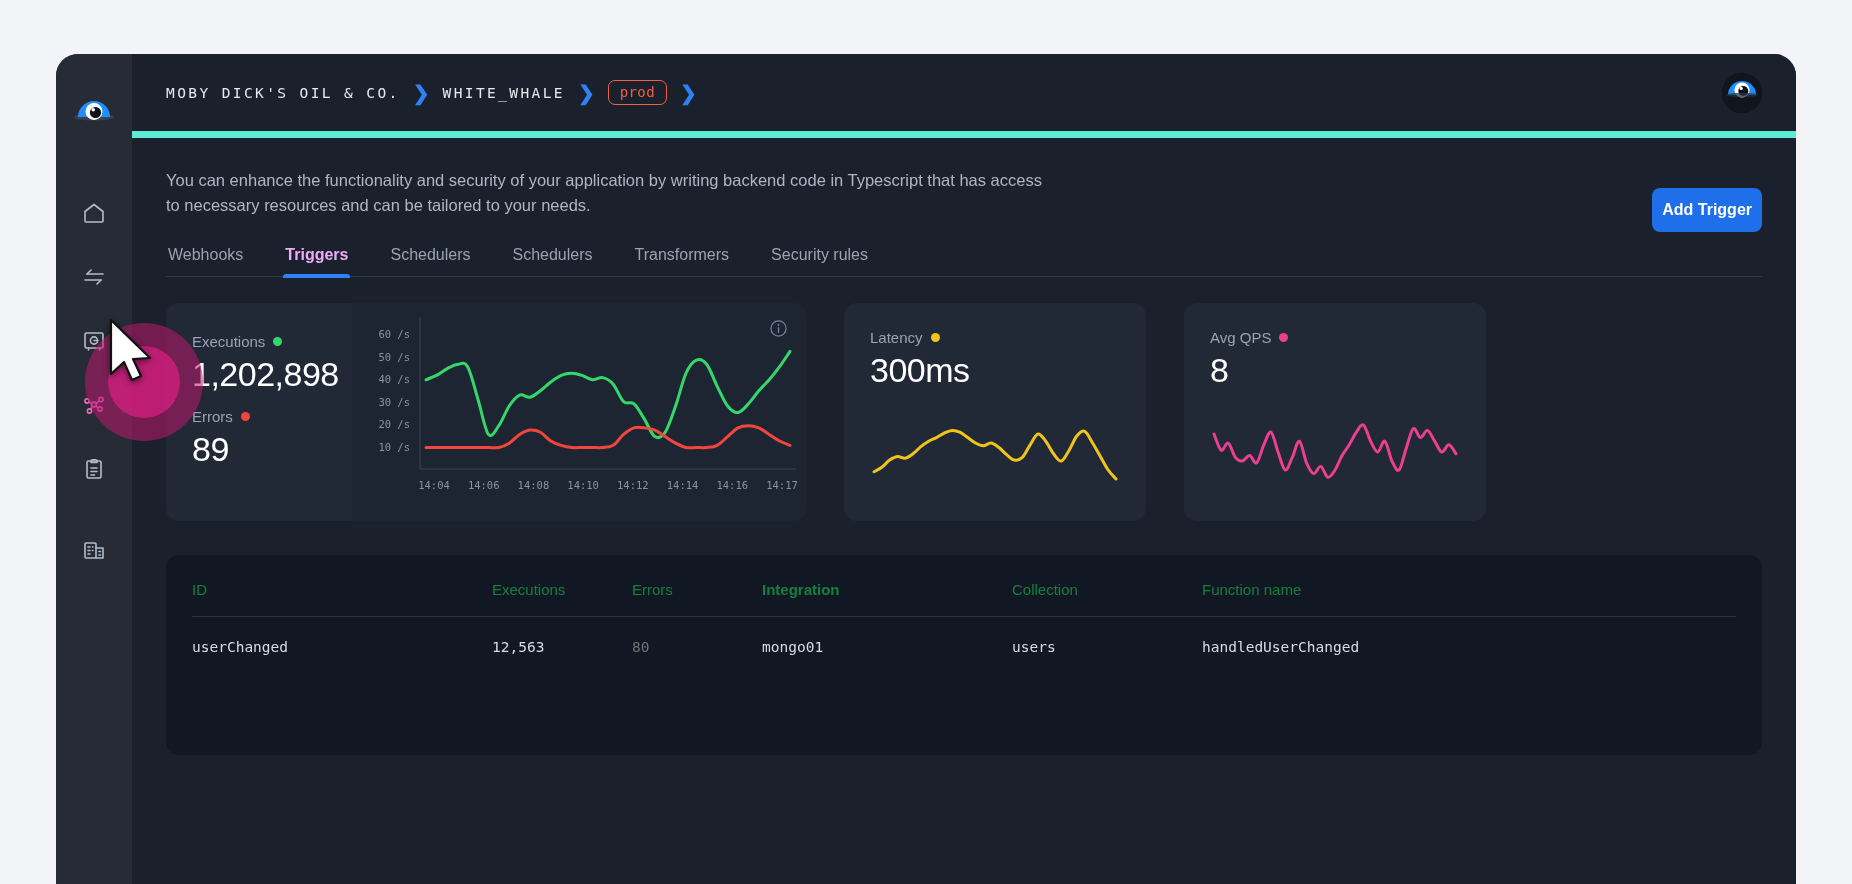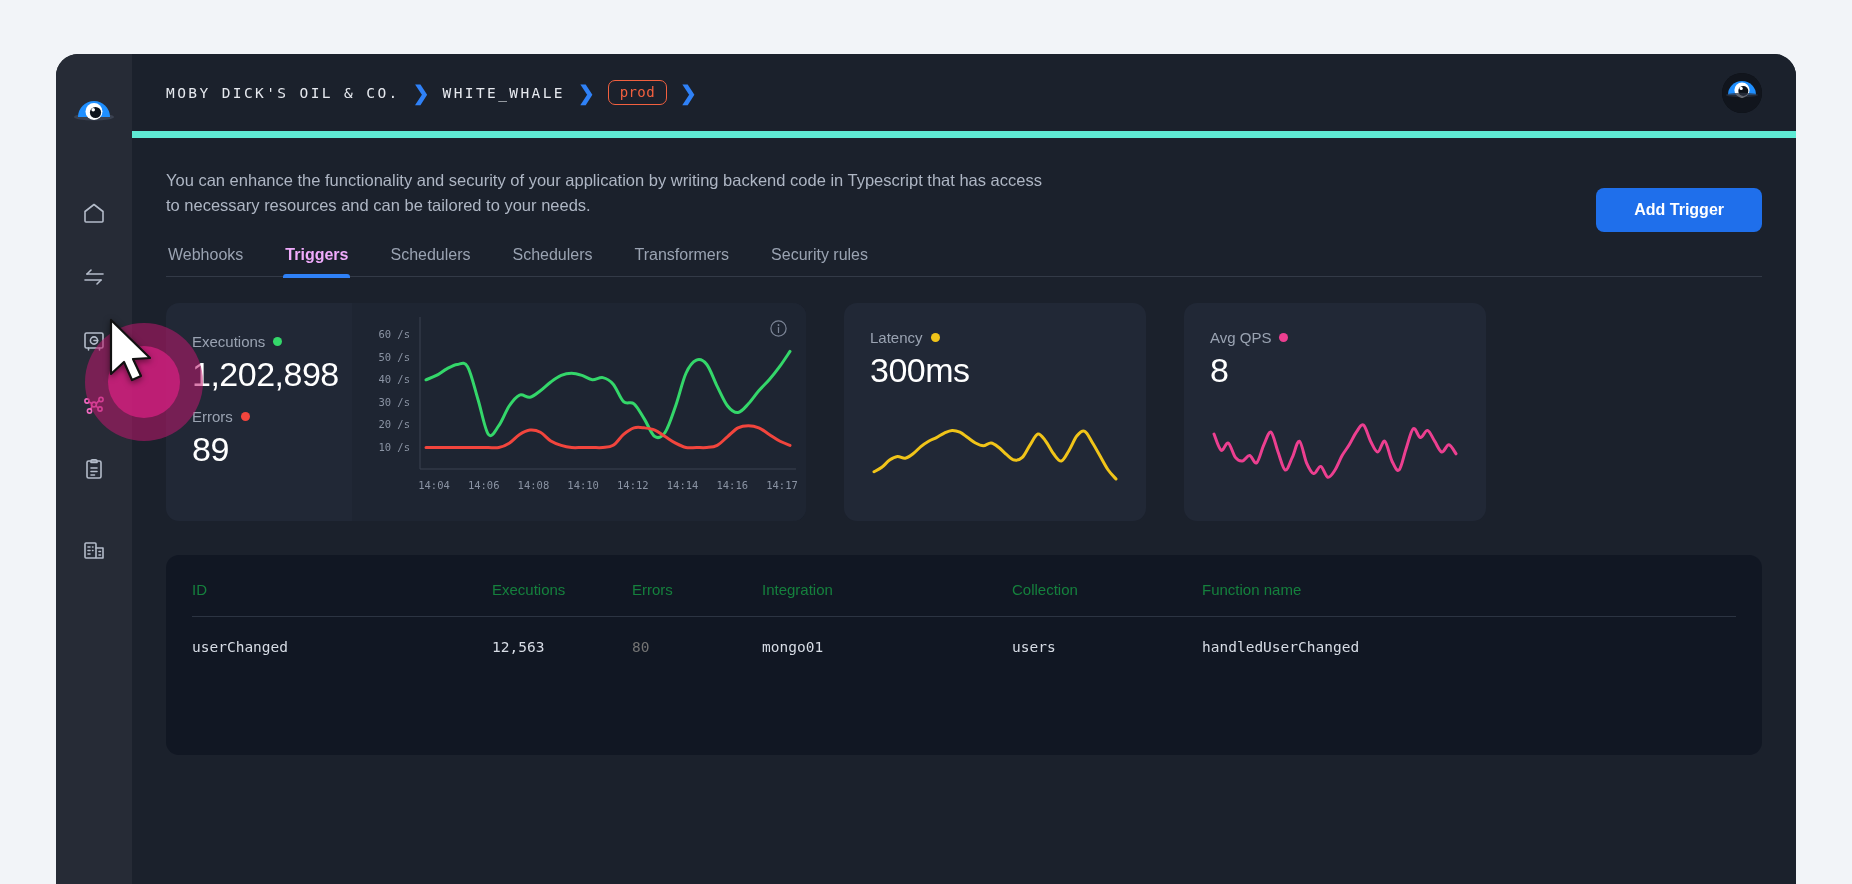--- a/index.html
+++ b/index.html
@@ -166,21 +166,21 @@
   }
   .add-btn {
     position: absolute;
     right: 0; top: -52px;
     background: #1f6feb;
     color: #fff;
     border: none;
     border-radius: 8px;
     font-size: 16px;
     font-weight: 700;
-    padding: 13px 38px;
+    padding: 13px 10px;
     cursor: pointer;
     font-family: "Liberation Sans", sans-serif;
   }
 
   
   .cards {
     display: flex;
     gap: 38px;
     margin-top: 26px;
   }
@@ -255,21 +255,21 @@
   td {
     font-family: "DejaVu Sans Mono", monospace;
     font-size: 14.5px;
     color: #d7dce5;
     padding: 22px 0 0 0;
   }
   td.err { color: #737373; }
   .col-id { width: 300px; }
   .col-exec { width: 140px; }
   .col-err { width: 130px; }
-  .col-int { width: 250px; }
+  .col-int { width: 250px; font-weight: bold; }
   .col-coll { width: 190px; }
   .col-fn { width: auto; }
 </style>
 </head>
 <body>
 
 <div class="page">
   <div class="window">
 
     <nav class="sidebar">

